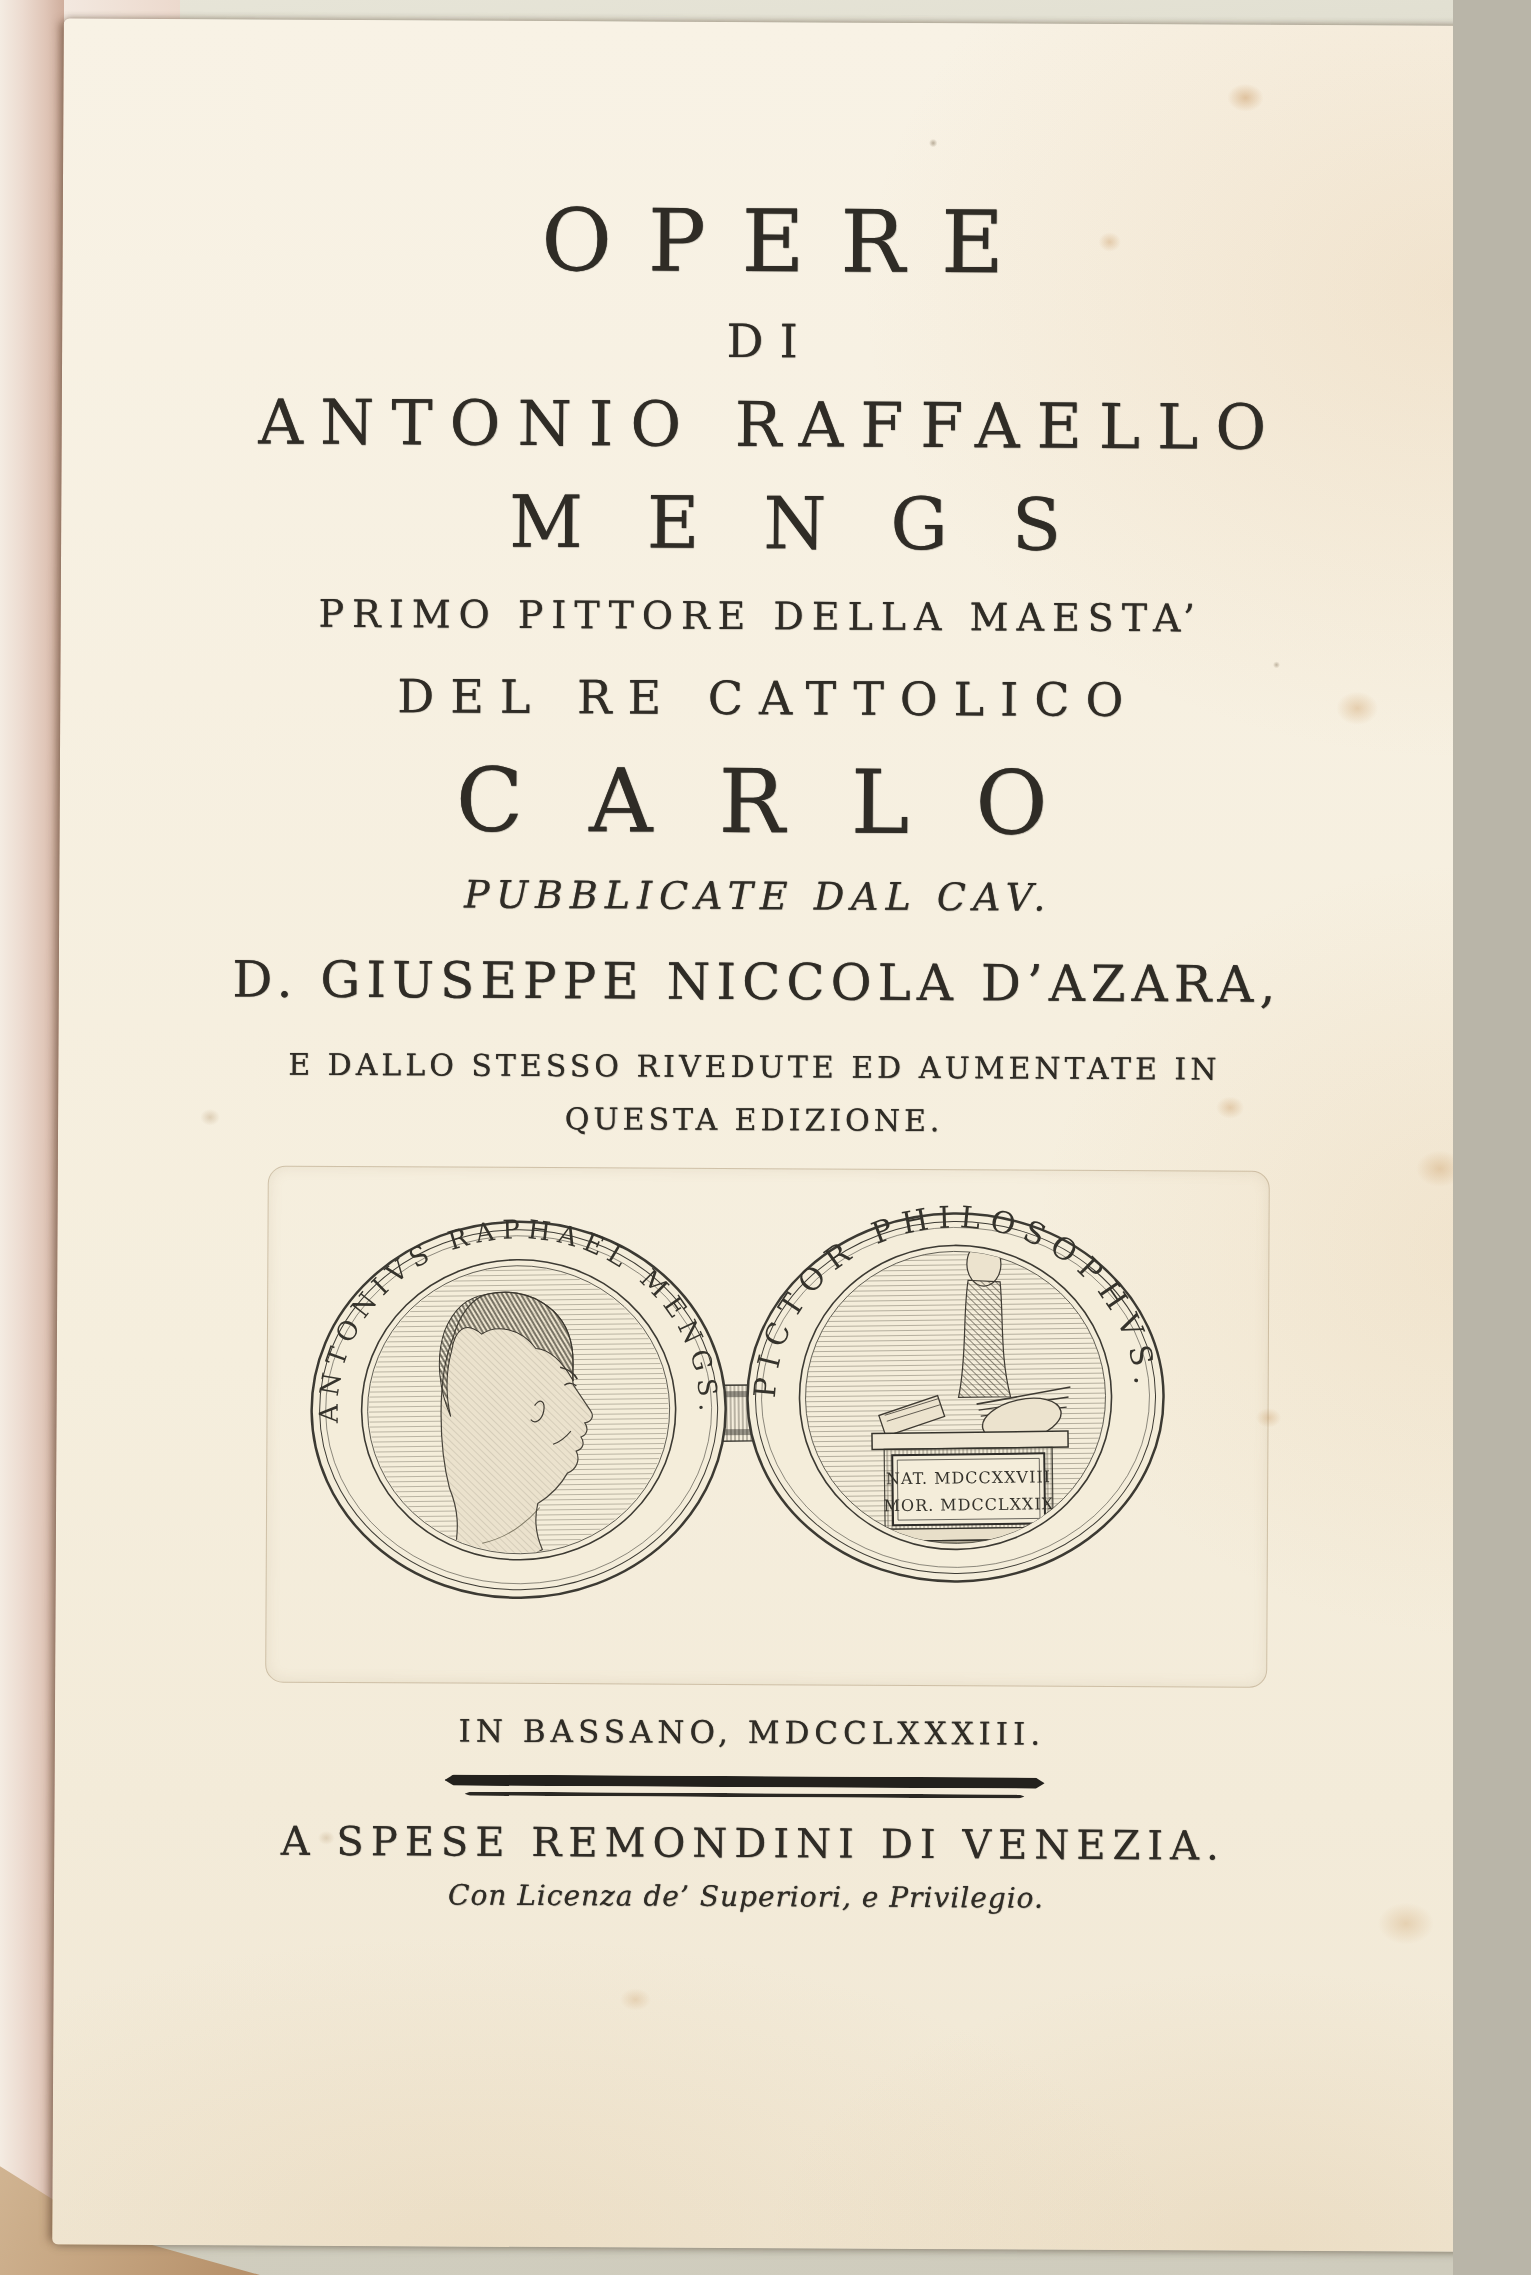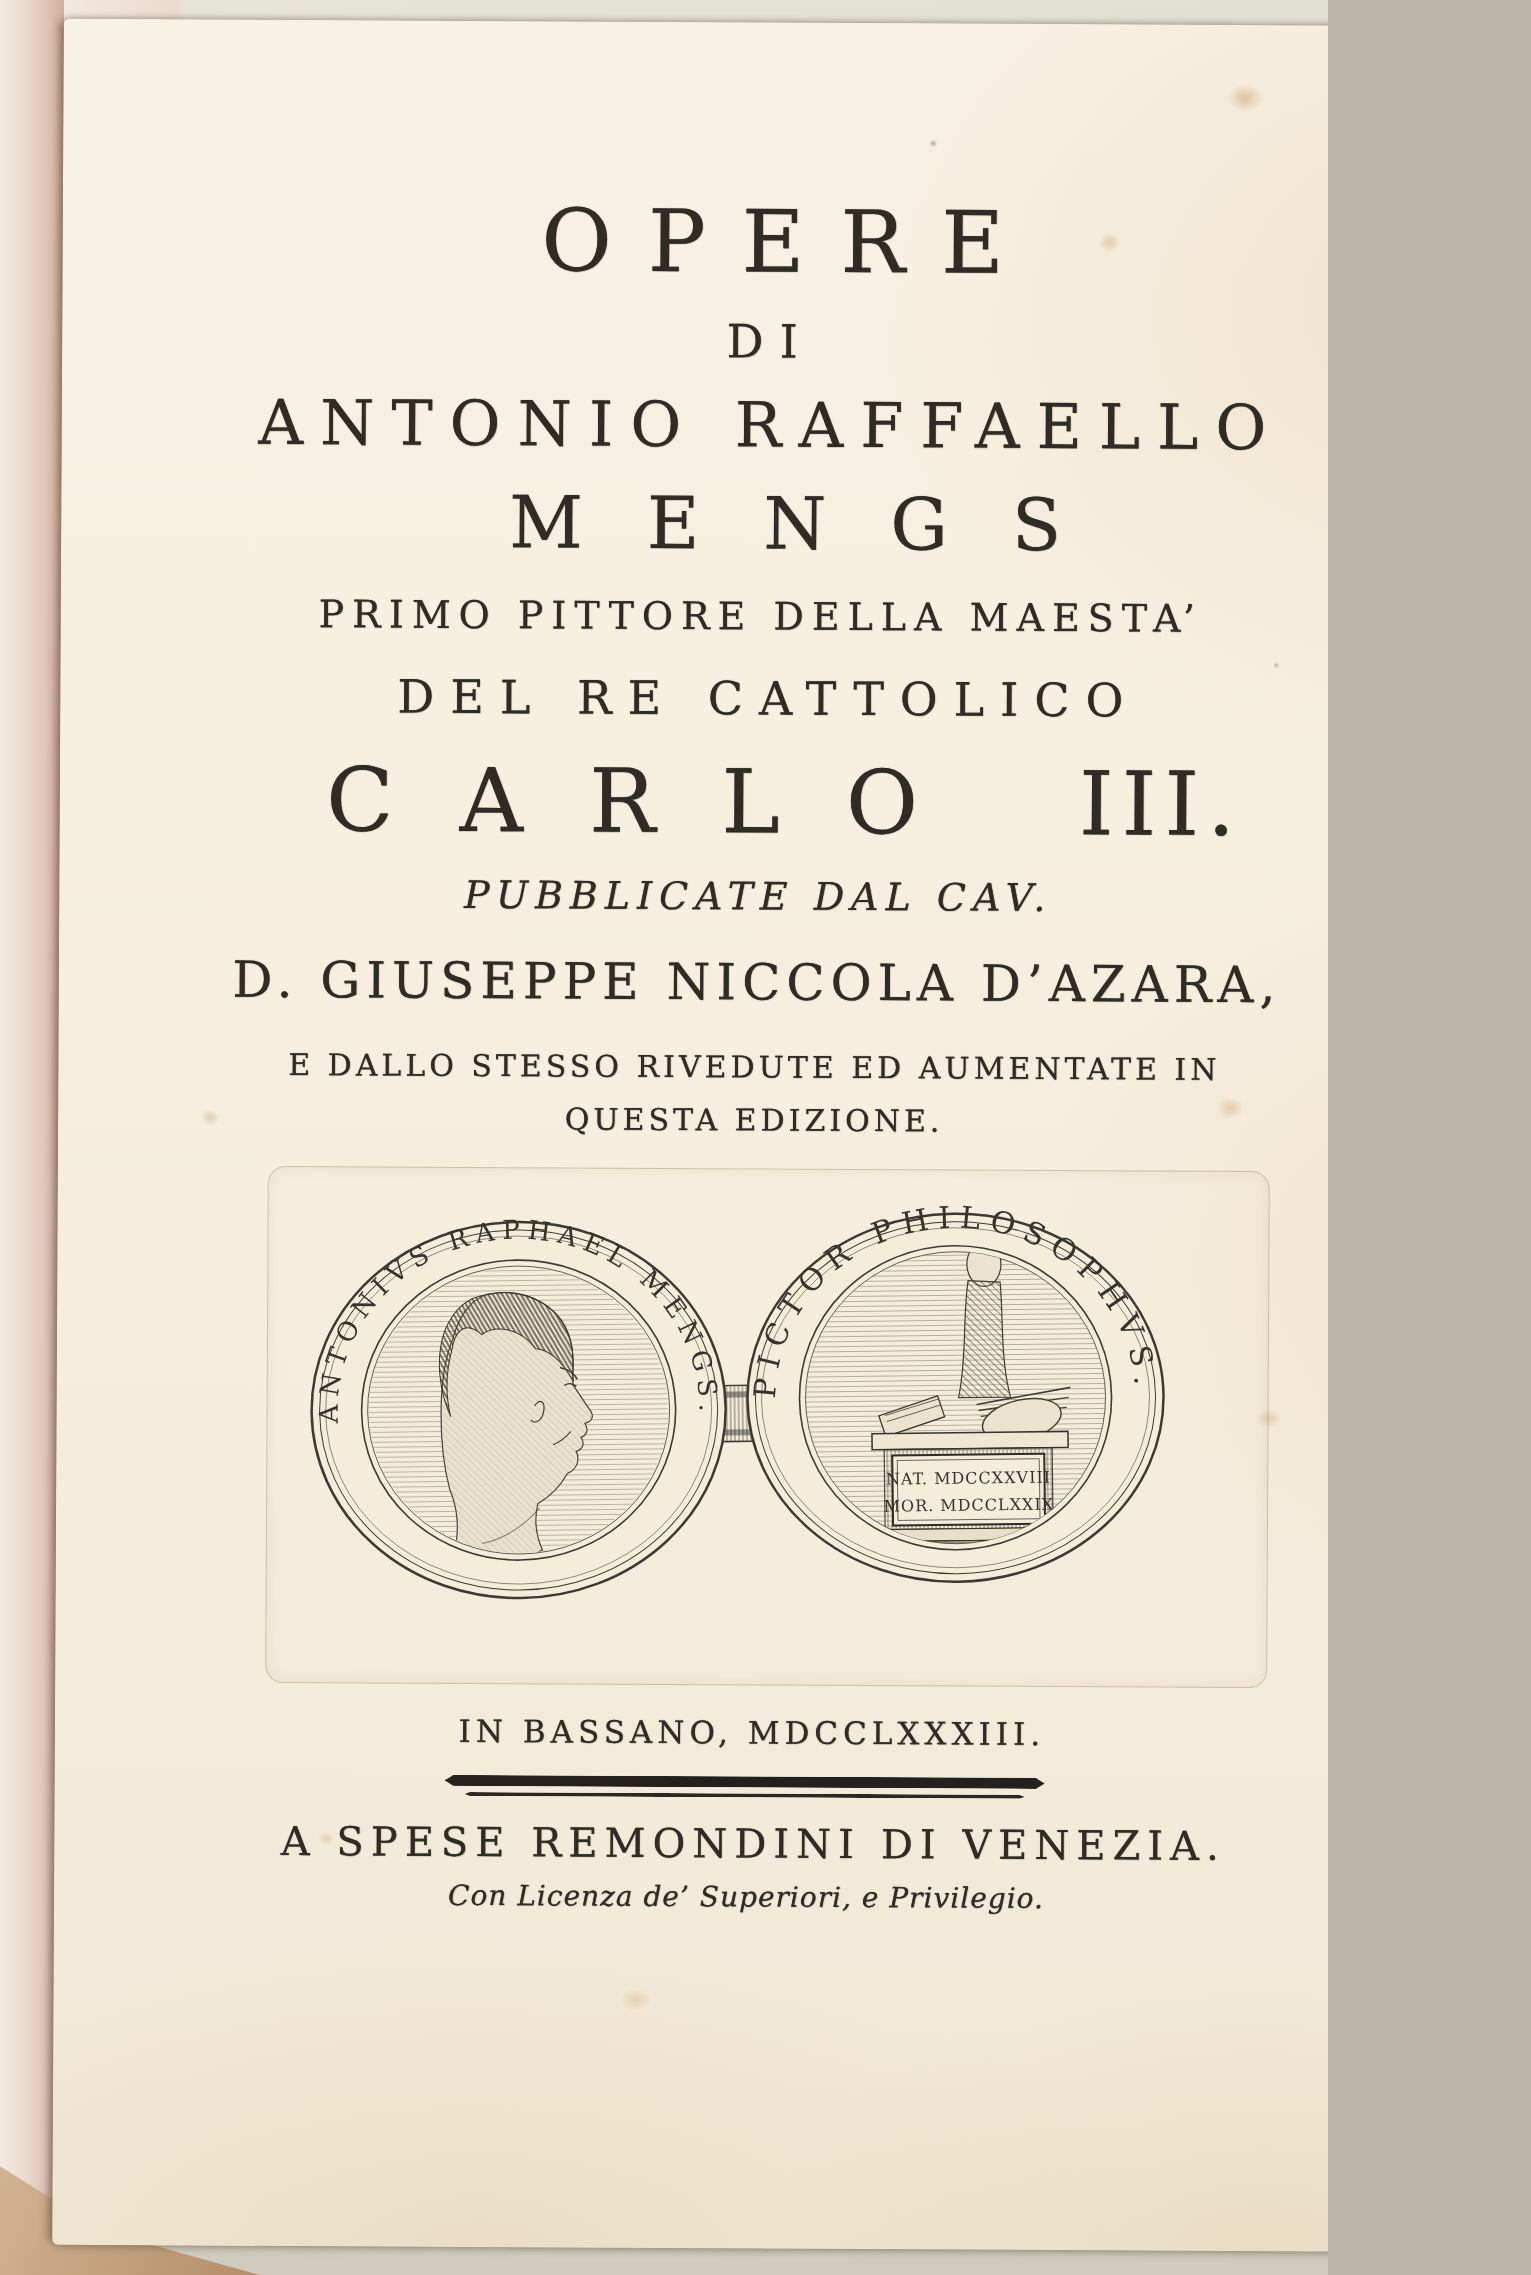--- a/index.html
+++ b/index.html
@@ -1,16 +1,16 @@
 <!DOCTYPE html>
 <html><head>
 <meta charset="utf-8">
 <style>
   html,body{margin:0;padding:0;background:#b9b5a8;}
-  #stage{position:relative;width:1328px;height:2275px;overflow:hidden;
+  #stage{position:relative;width:1453px;height:2275px;overflow:hidden;
          font-family:"DejaVu Serif","Liberation Serif",serif;}
   
   .backdrop{position:absolute;inset:0;
     background:linear-gradient(175deg,#e7e5d8 0%,#dcdacb 12%,#d6d3c4 55%,#cfccbd 100%);}
   
   .left-pages{position:absolute;left:0;top:0;width:64px;height:2275px;
     background:linear-gradient(90deg,#f4ece2 0%,#ecdbd0 35%,#e0c6b8 70%,#cfae9d 100%);}
   .left-pages-top{position:absolute;left:0;top:0;width:180px;height:60px;
     background:linear-gradient(90deg,#f7f1ea,#ecd9cd);}
   
@@ -95,21 +95,20 @@
     <div class="plate-mark"></div>
 
     <div class="line l-opere">OPERE</div>
     <div class="line l-di">DI</div>
     <div class="line l-author1">ANTONIO RAFFAELLO</div>
     <div class="line l-mengs">MENGS</div>
     <div class="line l-role1">PRIMO PITTORE DELLA MAESTA’</div>
     <div class="line l-role2">DEL RE CATTOLICO</div>
     <div class="line l-king">
       <span class="king-word">CARLO</span>
-      <span class="king-num">III.</span>
     </div>
     <div class="line l-pub">PUBBLICATE DAL CAV.</div>
     <div class="line l-editor">D. GIUSEPPE NICCOLA D’AZARA,</div>
     <div class="line l-rev1">E DALLO STESSO RIVEDUTE ED AUMENTATE IN</div>
     <div class="line l-rev2">QUESTA EDIZIONE.</div>
 
     <svg class="engraving" viewBox="0 0 900 420" xmlns="http://www.w3.org/2000/svg">
       <defs>
         <pattern id="hatchH" width="5" height="5" patternUnits="userSpaceOnUse">
           <path d="M0 2.5 H5" stroke="#6f6a5a" stroke-width="0.8"></path>

